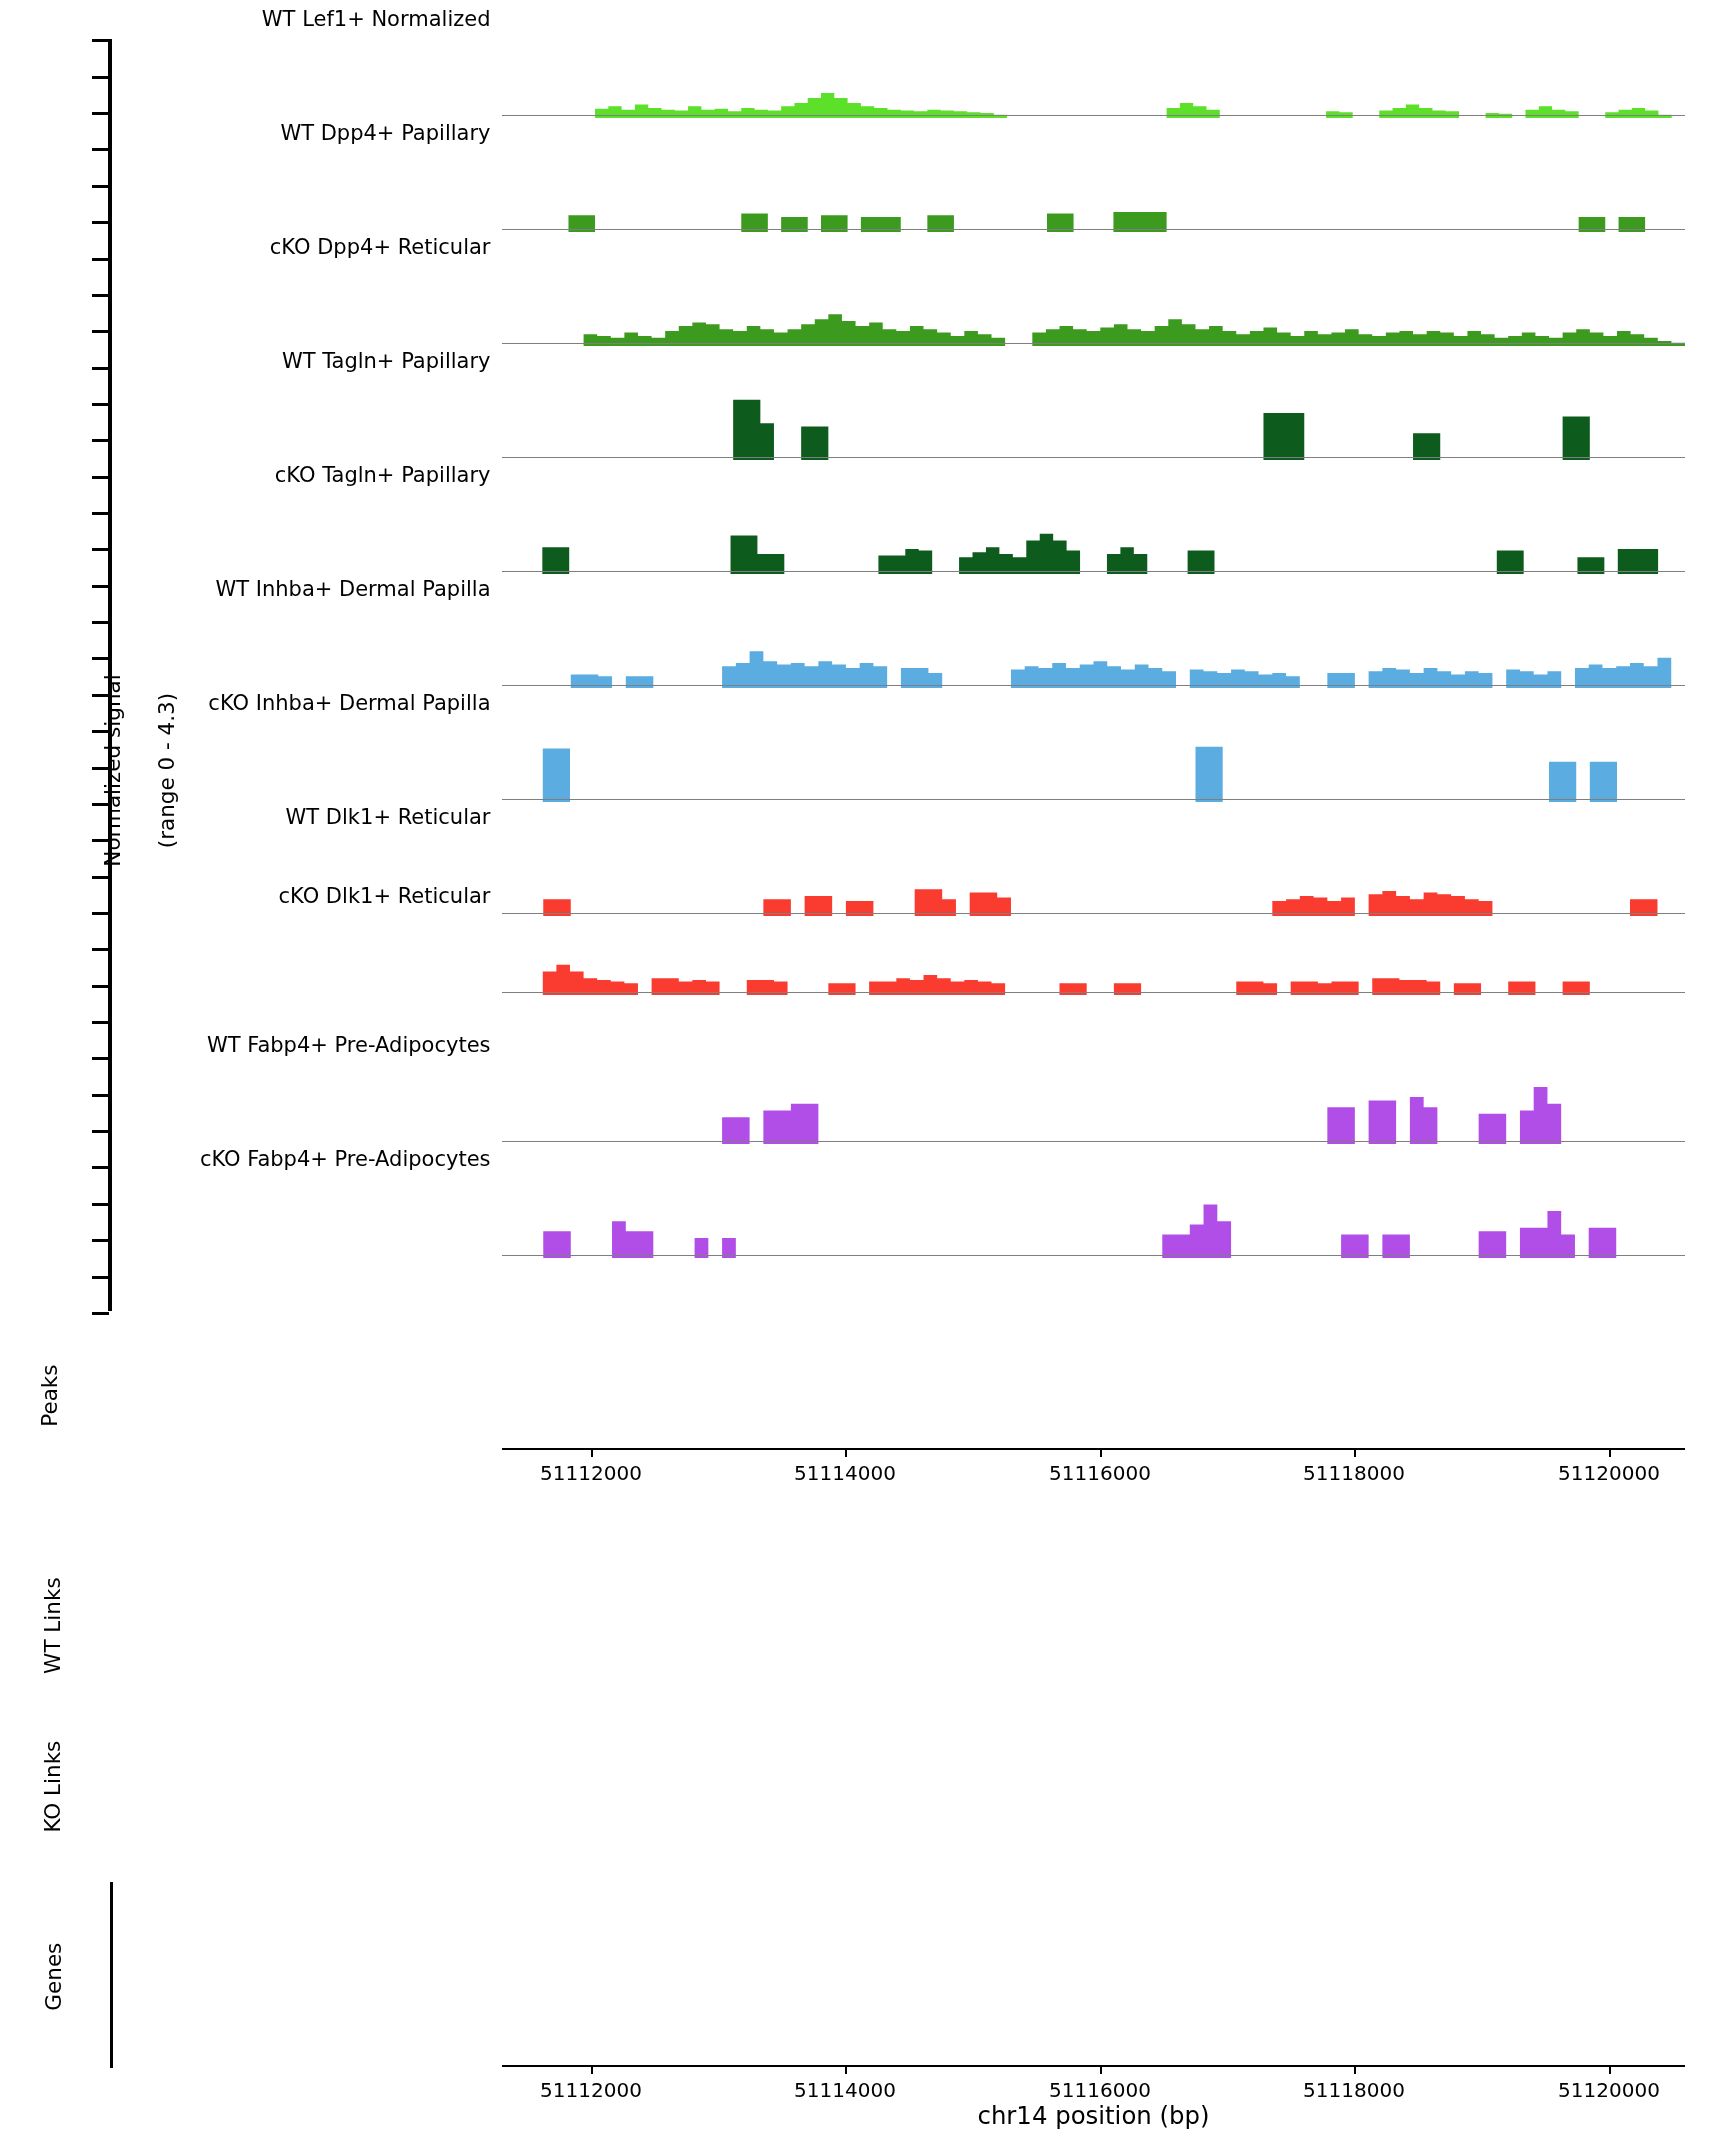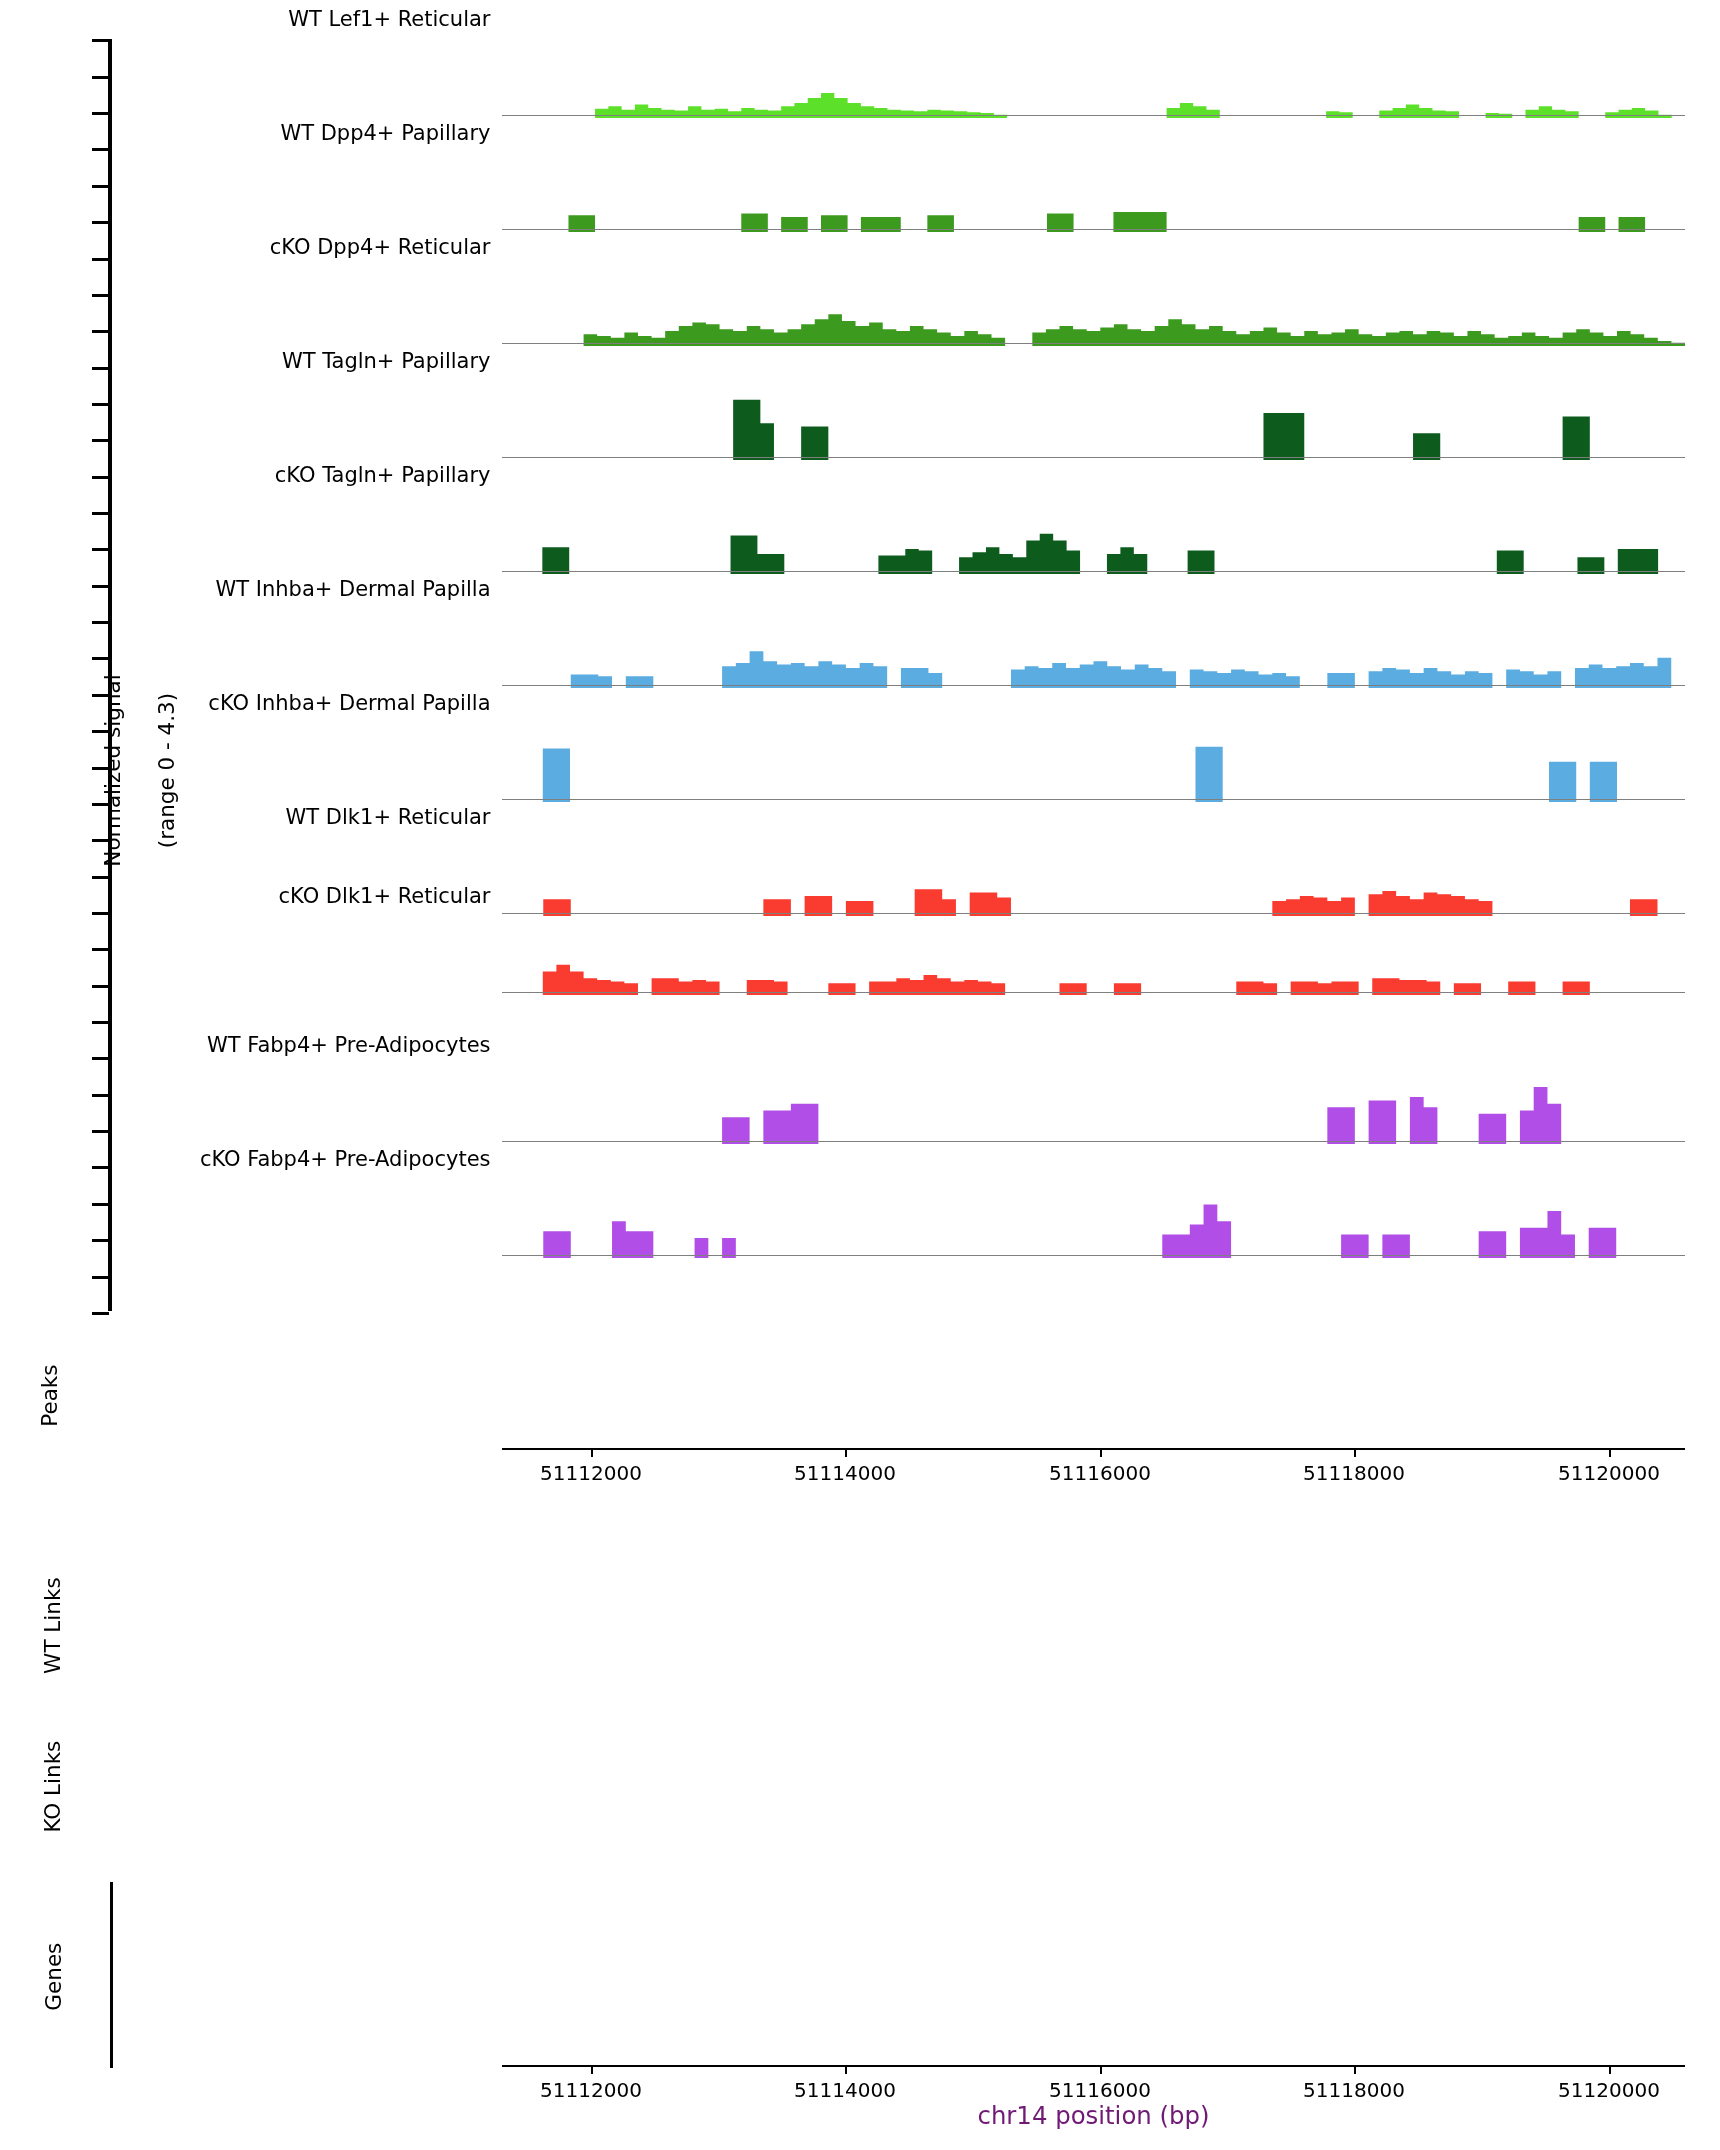--- a/index.html
+++ b/index.html
@@ -105,21 +105,21 @@
     transform: translateX(-50%);
     white-space: nowrap;
   }
 
   .xaxis-title {
     position: absolute;
     left: 502px;
     width: 1183px;
     text-align: center;
     font-size: 24.4px;
-    color: #701a75;
+    color: #000000;
   }
 
   
   .gene-area {
     position: absolute;
     left: 502px;
     width: 1183px;
   }
   .gene-name {
     position: absolute;
@@ -198,21 +198,21 @@
       <div class="spine" style="left: 92px; top: 1312px; width: 17px; height: 2.9px;"></div>
     </div>
 
   <div class="vlabel" style="left:-75px; top:717px; width:430px; transform: rotate(-90deg);">
     <span>Normalized signal</span><br>
     <span>(range 0 - 4.3)</span>
   </div>
 
   <div id="tracks">
       <div class="track" style="top: 46px; height: 72px;">
-        <div class="track-label" style="top: -39px;">WT Lef1+ Reticular</div>
+        <div class="track-label" style="top: -39px;">WT Lef1+ Normalized</div>
         <div class="track-canvas">
           <svg viewBox="0 0 1000 100" preserveAspectRatio="none">
             <path d="M 0,100 L 0.00,100.00 L 11.24,100.00 L 11.24,100.00 L 22.47,100.00 L 22.47,100.00 L 33.71,100.00 L 33.71,100.00 L 44.94,100.00 L 44.94,100.00 L 56.18,100.00 L 56.18,100.00 L 67.42,100.00 L 67.42,100.00 L 78.65,100.00 L 78.65,87.21 L 89.89,87.21 L 89.89,83.72 L 101.12,83.72 L 101.12,88.37 L 112.36,88.37 L 112.36,81.40 L 123.60,81.40 L 123.60,86.05 L 134.83,86.05 L 134.83,88.37 L 146.07,88.37 L 146.07,89.53 L 157.30,89.53 L 157.30,83.72 L 168.54,83.72 L 168.54,88.37 L 179.78,88.37 L 179.78,87.21 L 191.01,87.21 L 191.01,90.70 L 202.25,90.70 L 202.25,86.05 L 213.48,86.05 L 213.48,88.37 L 224.72,88.37 L 224.72,89.53 L 235.96,89.53 L 235.96,83.72 L 247.19,83.72 L 247.19,79.07 L 258.43,79.07 L 258.43,72.09 L 269.66,72.09 L 269.66,65.12 L 280.90,65.12 L 280.90,72.09 L 292.13,72.09 L 292.13,79.07 L 303.37,79.07 L 303.37,83.72 L 314.61,83.72 L 314.61,86.05 L 325.84,86.05 L 325.84,88.37 L 337.08,88.37 L 337.08,89.53 L 348.31,89.53 L 348.31,90.70 L 359.55,90.70 L 359.55,88.37 L 370.79,88.37 L 370.79,89.53 L 382.02,89.53 L 382.02,90.70 L 393.26,90.70 L 393.26,91.86 L 404.49,91.86 L 404.49,93.02 L 415.73,93.02 L 415.73,95.35 L 426.97,95.35 L 426.97,100.00 L 438.20,100.00 L 438.20,100.00 L 449.44,100.00 L 449.44,100.00 L 460.67,100.00 L 460.67,100.00 L 471.91,100.00 L 471.91,100.00 L 483.15,100.00 L 483.15,100.00 L 494.38,100.00 L 494.38,100.00 L 505.62,100.00 L 505.62,100.00 L 516.85,100.00 L 516.85,100.00 L 528.09,100.00 L 528.09,100.00 L 539.33,100.00 L 539.33,100.00 L 550.56,100.00 L 550.56,100.00 L 561.80,100.00 L 561.80,86.05 L 573.03,86.05 L 573.03,79.07 L 584.27,79.07 L 584.27,83.72 L 595.51,83.72 L 595.51,88.37 L 606.74,88.37 L 606.74,100.00 L 617.98,100.00 L 617.98,100.00 L 629.21,100.00 L 629.21,100.00 L 640.45,100.00 L 640.45,100.00 L 651.69,100.00 L 651.69,100.00 L 662.92,100.00 L 662.92,100.00 L 674.16,100.00 L 674.16,100.00 L 685.39,100.00 L 685.39,100.00 L 696.63,100.00 L 696.63,90.70 L 707.87,90.70 L 707.87,91.86 L 719.10,91.86 L 719.10,100.00 L 730.34,100.00 L 730.34,100.00 L 741.57,100.00 L 741.57,89.53 L 752.81,89.53 L 752.81,86.05 L 764.04,86.05 L 764.04,81.40 L 775.28,81.40 L 775.28,86.05 L 786.52,86.05 L 786.52,89.53 L 797.75,89.53 L 797.75,90.70 L 808.99,90.70 L 808.99,100.00 L 820.22,100.00 L 820.22,100.00 L 831.46,100.00 L 831.46,93.02 L 842.70,93.02 L 842.70,94.19 L 853.93,94.19 L 853.93,100.00 L 865.17,100.00 L 865.17,88.37 L 876.40,88.37 L 876.40,83.72 L 887.64,83.72 L 887.64,88.37 L 898.88,88.37 L 898.88,90.70 L 910.11,90.70 L 910.11,100.00 L 921.35,100.00 L 921.35,100.00 L 932.58,100.00 L 932.58,91.86 L 943.82,91.86 L 943.82,88.37 L 955.06,88.37 L 955.06,86.05 L 966.29,86.05 L 966.29,89.53 L 977.53,89.53 L 977.53,95.35 L 988.76,95.35 L 988.76,100.00 L 1000.00,100.00 L 1000,100 Z" fill="#5ce02a"></path>
           </svg>
         </div>
         <div class="track-baseline" style="top: 69px;"></div>
       </div>
       <div class="track" style="top: 160px; height: 72px;">
         <div class="track-label" style="top: -39px;">WT Dpp4+ Papillary</div>
         <div class="track-canvas">

